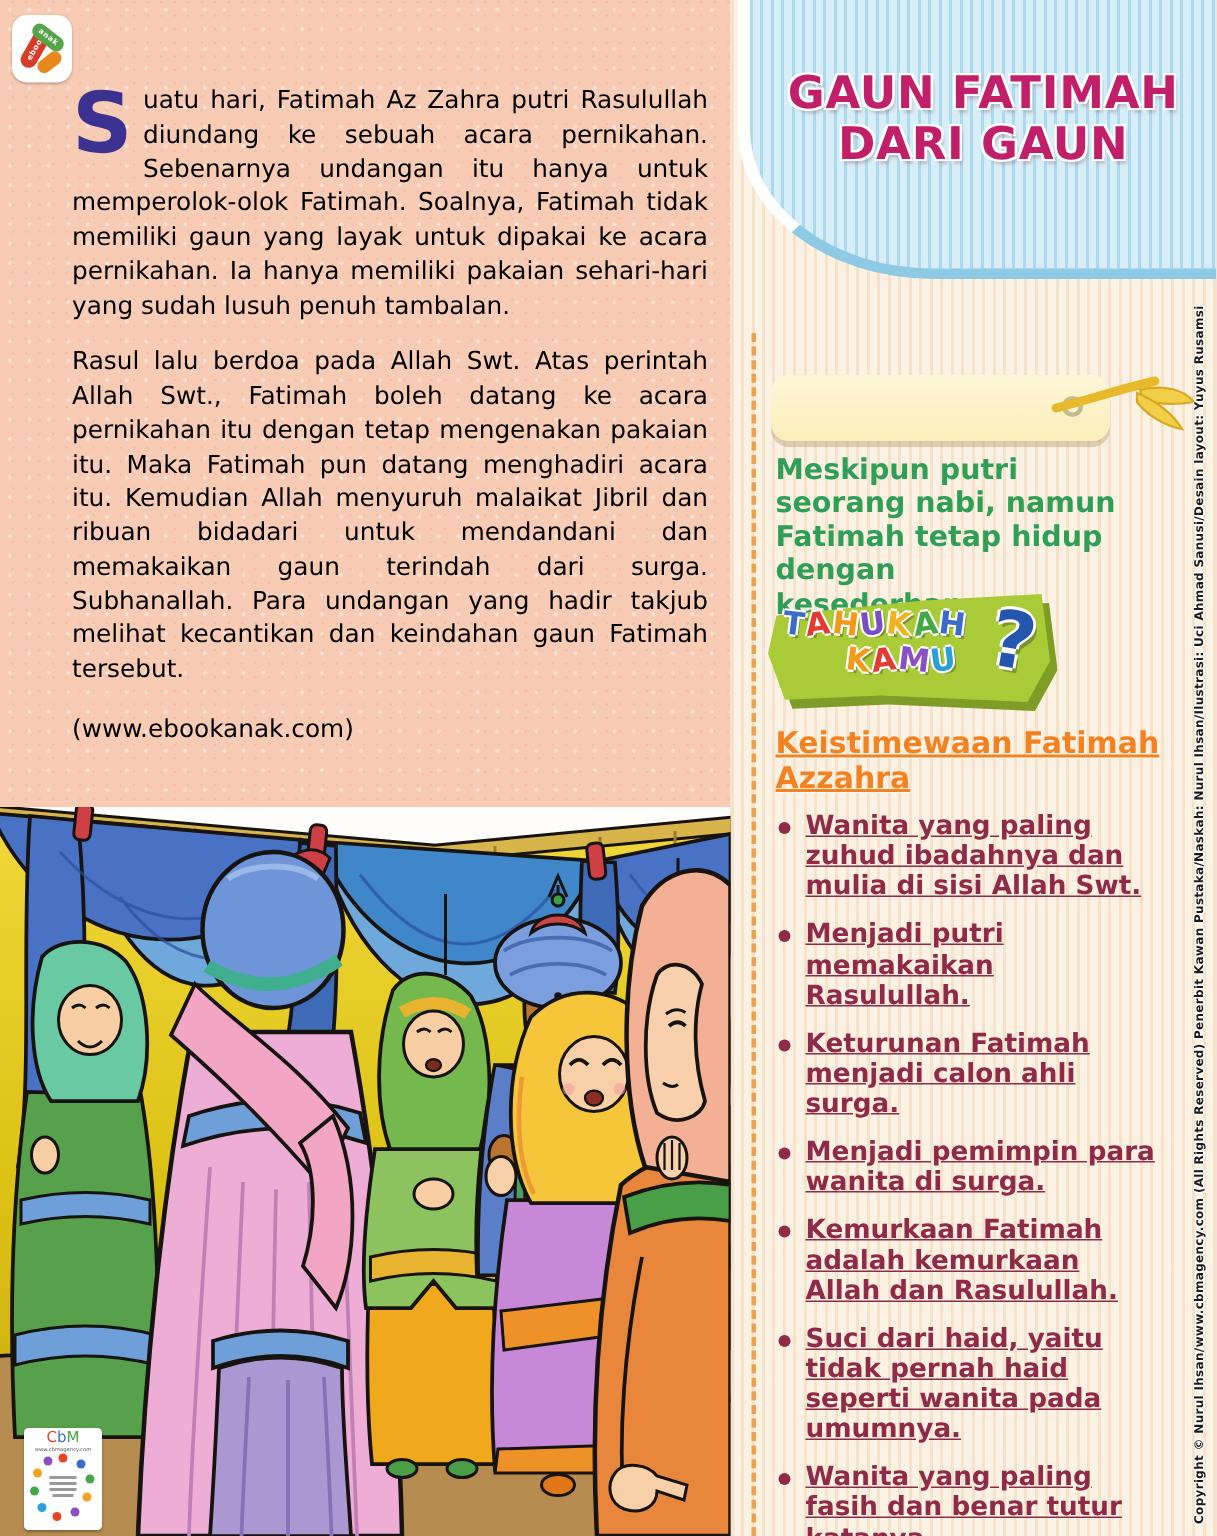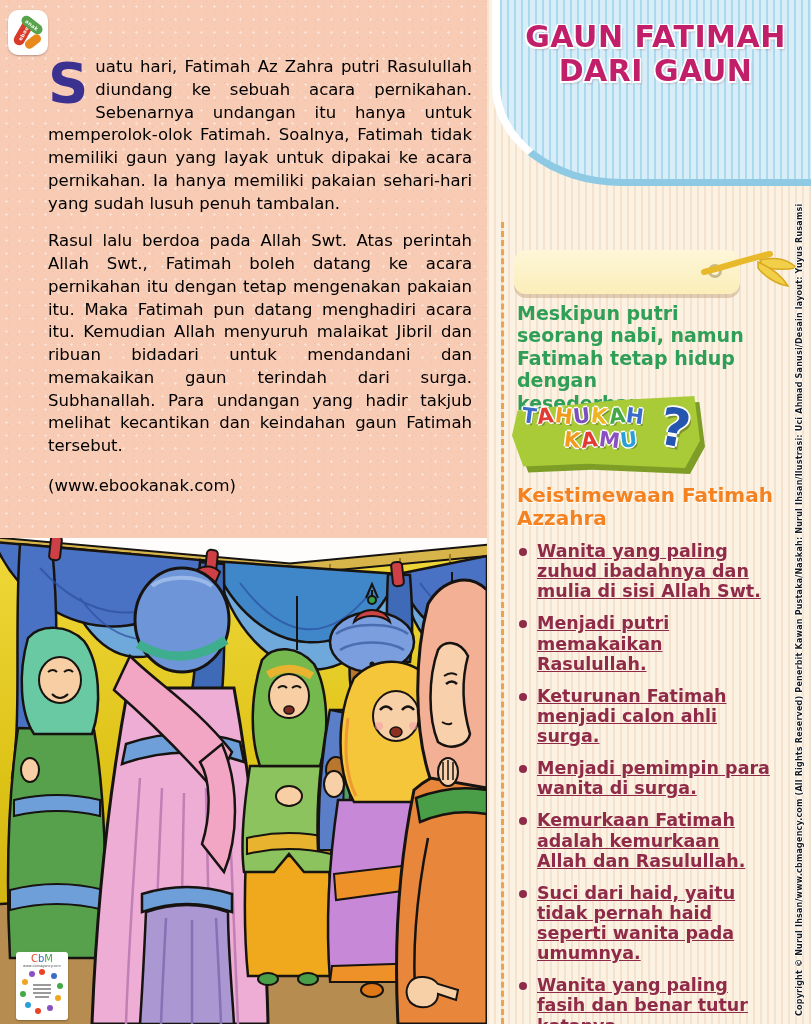--- a/index.html
+++ b/index.html
@@ -33,21 +33,21 @@
   .right-bg{position:absolute;left:487px;top:0;width:324px;height:1024px;
     background-color:#fbf2e3;
     background-image:repeating-linear-gradient(90deg,rgba(228,186,146,.28) 0 2px,transparent 2px 7px);}
   .dash-line{position:absolute;left:501px;top:222px;height:802px;width:0;
     border-left:3px dashed #efa24c;}
   .title-panel{position:absolute;left:492px;top:0;width:319px;height:186px;box-sizing:border-box;
     background-color:#d7edf8;
     background-image:repeating-linear-gradient(90deg,rgba(138,200,230,.55) 0 2px,transparent 2px 7px);
     border-left:8px solid #ffffff;border-bottom:7px solid #8ecae3;
     border-bottom-left-radius:130px 100px;}
-  .title-text{padding-top:20px;text-align:center;font-size:30px;font-weight:bold;
+  .title-text{padding-top:46px;text-align:center;font-size:30px;font-weight:bold;
     color:#c11f69;line-height:1.14;letter-spacing:.5px;
     text-shadow:1.5px 1.5px 0 #fff,-1.5px 1.5px 0 #fff,1.5px -1.5px 0 #fff,-1.5px -1.5px 0 #fff,2px 3px 2px rgba(120,60,80,.25);}
 
   
   .pesan-tag{position:absolute;left:514px;top:250px;width:226px;height:44px;
     background:linear-gradient(#fdf6d8,#fbeeb9);border-radius:12px;
     box-shadow:0 4px 0 rgba(176,136,88,.35);display:flex;align-items:center;padding-left:16px;box-sizing:border-box;}
   .pesan-tag .label{font-size:25px;font-weight:bold;letter-spacing:.5px;
     text-shadow:1px 1px 0 #fff;}
   .pesan-grommet{position:absolute;right:18px;top:14px;width:14px;height:14px;border-radius:50%;
@@ -65,21 +65,21 @@
   .tk .row{position:absolute;left:10px;display:flex;}
   .tk .row1{top:8px;}
   .tk .row2{top:32px;left:52px;}
   .tk .ltr{font-size:21px;font-weight:bold;margin-right:1px;
     text-shadow:1.5px 0 #fff,-1.5px 0 #fff,0 1.5px #fff,0 -1.5px #fff,2px 2px 0 rgba(40,40,20,.35);}
   .tk .qmark{position:absolute;left:148px;top:2px;font-size:52px;font-weight:bold;color:#2456b0;
     transform:rotate(10deg);
     text-shadow:2px 0 #fff,-2px 0 #fff,0 2px #fff,0 -2px #fff,3px 3px 0 rgba(40,40,20,.35);}
 
   .facts-heading{position:absolute;left:517px;top:484px;width:256px;font-size:20px;font-weight:bold;
-    color:#f58220;line-height:1.15;text-shadow:.5px .5px 0 #fff;}
+    color:#f58220;line-height:1.15;text-shadow:.5px .5px 0 #fff;text-decoration:underline;}
   .facts-list{position:absolute;left:514px;top:541px;width:258px;margin:0;padding:0;list-style:none;}
   .facts-list li{position:relative;padding-left:23px;margin-bottom:12px;font-size:17.5px;
     font-weight:bold;color:#8f2a48;line-height:1.15;text-decoration:underline;}
   .facts-list li::before{content:"";position:absolute;left:5px;top:7px;width:8px;height:8px;
     border-radius:50%;background:#8f2a48;}
 
   
   .copyright{position:absolute;left:795px;top:1016px;transform-origin:0 0;transform:rotate(-90deg);
     white-space:nowrap;font-size:8px;font-weight:bold;color:#1a1a1a;letter-spacing:.2px;
     text-shadow:1px 0 #fff,-1px 0 #fff,0 1px #fff,0 -1px #fff;}

